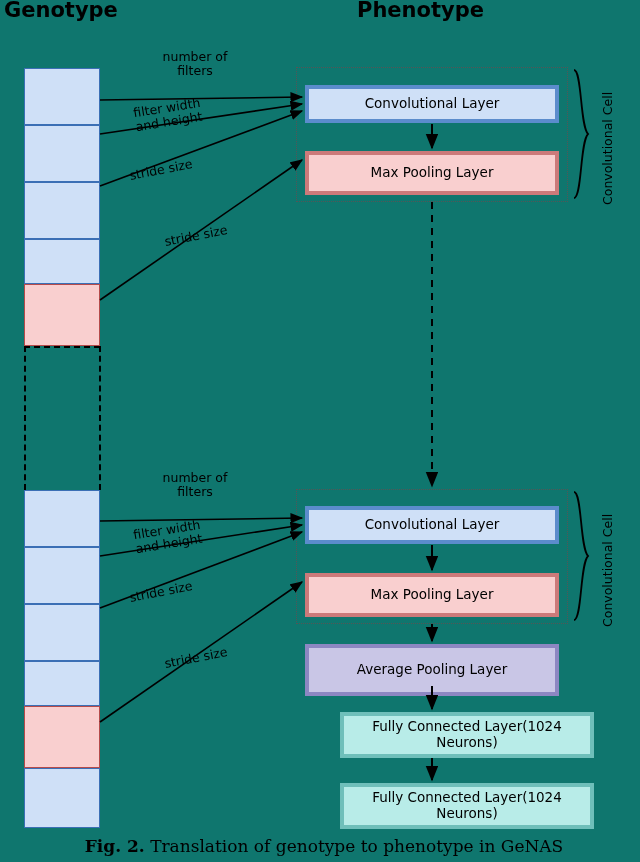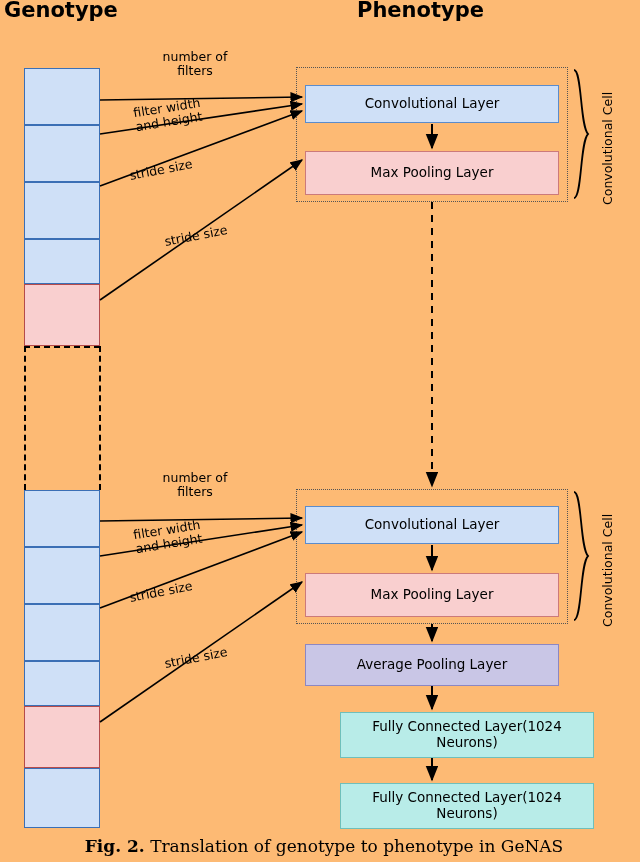--- a/index.html
+++ b/index.html
@@ -8,21 +8,21 @@
     background: #ffffff;
   }
   body {
     font-family: "DejaVu Sans", "Liberation Sans", sans-serif;
   }
   #root {
     position: relative;
     width: 640px;
     height: 862px;
     overflow: hidden;
-    background: #fdba74;
+    background: #0f766e;
   }
   .hdr {
     position: absolute;
     font-weight: bold;
     font-size: 21px;
     color: #000;
     white-space: nowrap;
   }
   #hdr-genotype { left: 4px;  top: -2px; }
   #hdr-phenotype { left: 357px; top: -2px; }
@@ -48,21 +48,21 @@
   .dashed-side {
     position: absolute;
     width: 0;
     border-left: 2px dashed #000;
   }
 
   
   .node {
     position: absolute;
     box-sizing: border-box;
-    border: 1px solid #7f1d1d;
+    border: 4px solid #7f1d1d;
     text-align: center;
     font-size: 13.5px;
     color: #000;
     display: flex;
     align-items: center;
     justify-content: center;
     line-height: 1.15;
     padding: 2px 4px;
   }
   .node.conv  { background: #cfe0f7; border-color: #5b8ccc; }
@@ -142,21 +142,21 @@
   <div class="cell-box" style="left:296px; top:67px; width:272px; height:135px;"></div>
   <div class="node conv" style="left:305px; top:85px; width:254px; height:38px;">Convolutional Layer</div>
   <div class="node pool" style="left:305px; top:151px; width:254px; height:44px;">Max Pooling Layer</div>
   <div class="vlabel" style="left:600px; top:205px;">Convolutional Cell</div>
 
   <div class="cell-box" style="left:296px; top:489px; width:272px; height:135px;"></div>
   <div class="node conv" style="left:305px; top:506px; width:254px; height:38px;">Convolutional Layer</div>
   <div class="node pool" style="left:305px; top:573px; width:254px; height:44px;">Max Pooling Layer</div>
   <div class="vlabel" style="left:600px; top:627px;">Convolutional Cell</div>
 
-  <div class="node avg" style="left:305px; top:644px; width:254px; height:42px;">Average Pooling Layer</div>
+  <div class="node avg" style="left:305px; top:644px; width:254px; height:52px;">Average Pooling Layer</div>
 
   <div class="node fc" style="left:305px; top:712px; width:254px; height:46px; flex-direction:column;">
     <span>Fully Connected Layer(1024</span>
     <span>Neurons)</span>
   </div>
 
   <div class="node fc" style="left:305px; top:783px; width:254px; height:46px; flex-direction:column;">
     <span>Fully Connected Layer(1024</span>
     <span>Neurons)</span>
   </div>

